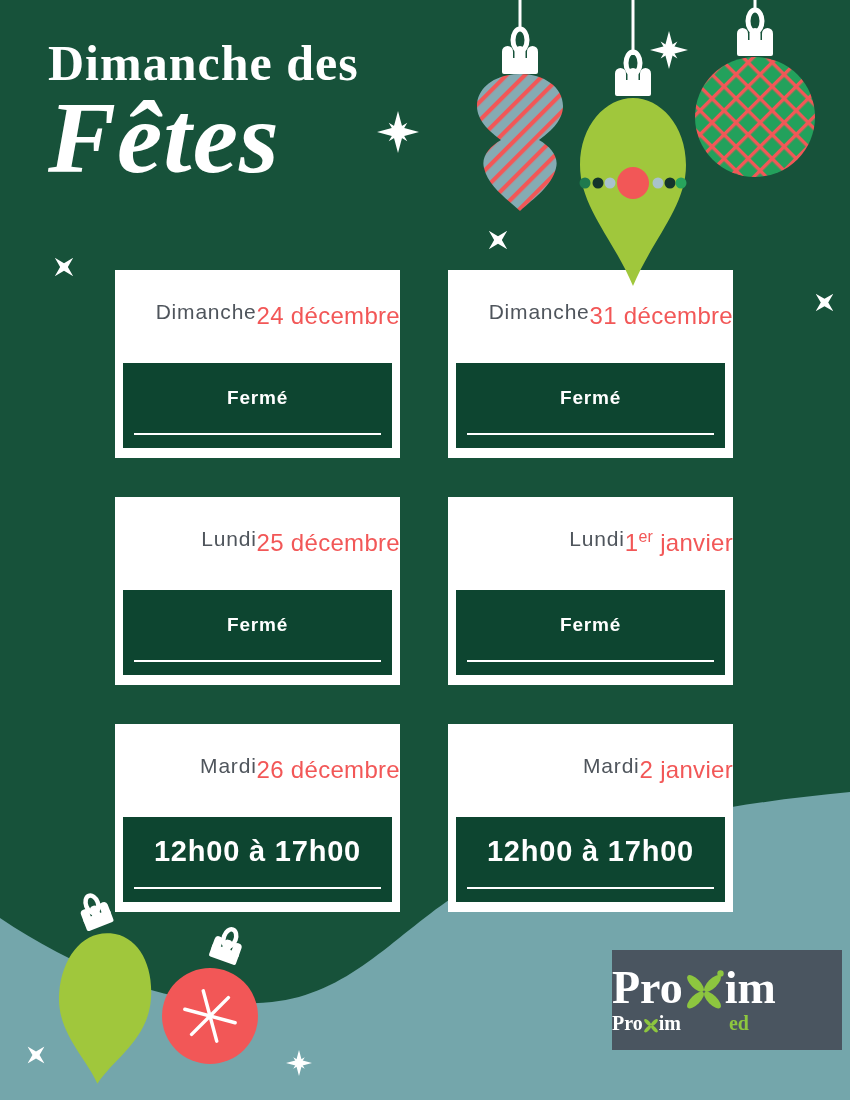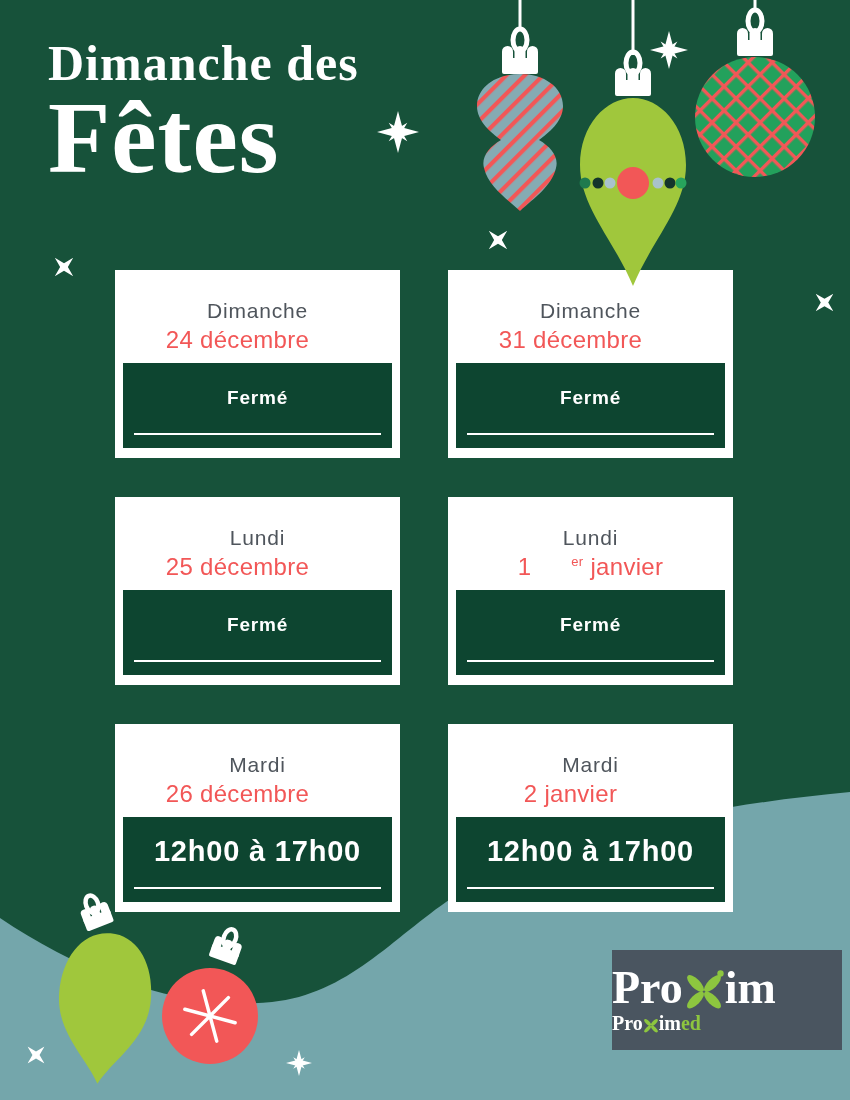--- a/index.html
+++ b/index.html
@@ -4,45 +4,45 @@
 <style>
   html,body{margin:0;padding:0;}
   body{
     position:relative;width:850px;height:1100px;overflow:hidden;
     background:var(--bg-green,#17523A);
     font-family:"Liberation Sans",sans-serif;
   }
   .title{position:absolute;left:48px;top:36px;color:#fff;
     font-family:"Liberation Serif",serif;font-weight:bold;}
   .title-line1{font-size:50px;line-height:1.08;letter-spacing:1px;}
-  .title-line2{font-size:102px;line-height:0.94;letter-spacing:1px;}
+  .title-line2{font-size:102px;line-height:0.94;letter-spacing:1px;font-style:italic;}
 
   .card{position:absolute;width:285px;height:188px;background:var(--card-white,#FFFFFF);}
-  .card-top{height:93px;display:flex;flex-direction:column;align-items:center;
+  .card-top{height:93px;display:flex;flex-direction:row;align-items:center;
     justify-content:flex-end;padding-bottom:11px;box-sizing:border-box;}
   .day{font-size:21px;color:var(--day-gray,#4F555C);letter-spacing:.8px;line-height:1;}
   .date{font-weight:normal;font-size:24px;color:var(--accent-red,#F25757);
     margin-top:7px;line-height:1;letter-spacing:.3px;}
-  .date sup{font-size:13px;vertical-align:super;margin-left:40px;}
+  .date sup{font-size:16px;vertical-align:super;}
   .card-box{position:absolute;left:8px;right:8px;top:93px;bottom:10px;
     background:var(--box-green,#0D4530);display:flex;align-items:center;justify-content:center;}
   .hours{color:#fff;font-weight:bold;font-size:19px;letter-spacing:.8px;margin-bottom:16px;}
   .hours-sm{font-size:29px;}
   .underline{position:absolute;bottom:13px;left:4%;width:92%;height:2px;background:#fff;}
 
   .logo-box{position:absolute;left:612px;top:950px;width:230px;height:100px;
     background:var(--logo-box-gray,#4A5560);display:flex;flex-direction:column;
     align-items:flex-start;justify-content:center;padding-right:16px;box-sizing:border-box;}
   .logo-main{display:flex;align-items:flex-end;color:#fff;
     font-family:"Liberation Serif",serif;font-weight:bold;font-size:46px;line-height:.85;}
   .petal-main{width:40px;height:40px;margin:0 1px -2px;}
   .logo-sub{display:flex;align-items:flex-end;color:#fff;margin-top:7px;
     font-family:"Liberation Serif",serif;font-weight:bold;font-size:20px;line-height:.85;}
   .petal-sub{width:16px;height:16px;margin:0 0 -1px;}
-  .logo-sub .suffix{color:var(--proxim-green,#8DC63F);}
+  .logo-sub .suffix{color:var(--proxim-green,#8DC63F);margin-left:48px;}
 
   .deco{position:absolute;}
   .sparkle{position:absolute;fill:#fff;}
 </style>
 </head>
 <body>
 
 <svg class="deco" style="left:0;top:0" width="850" height="1100" viewBox="0 0 850 1100">
   <path d="M0,918 C80,972 180,1012 272,1002 C348,994 392,938 452,898 C548,838 700,806 850,792 L850,1100 L0,1100 Z" style="fill:var(--wave-teal,#74A6AB)"></path>
 </svg>

